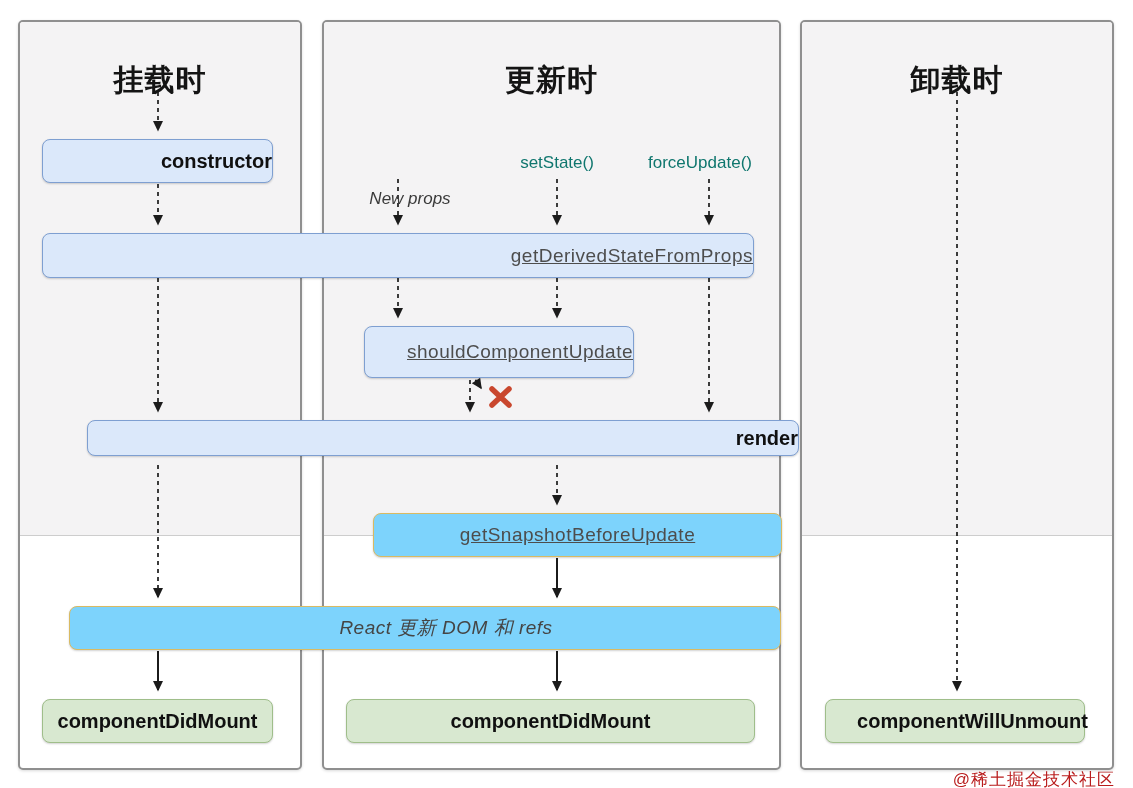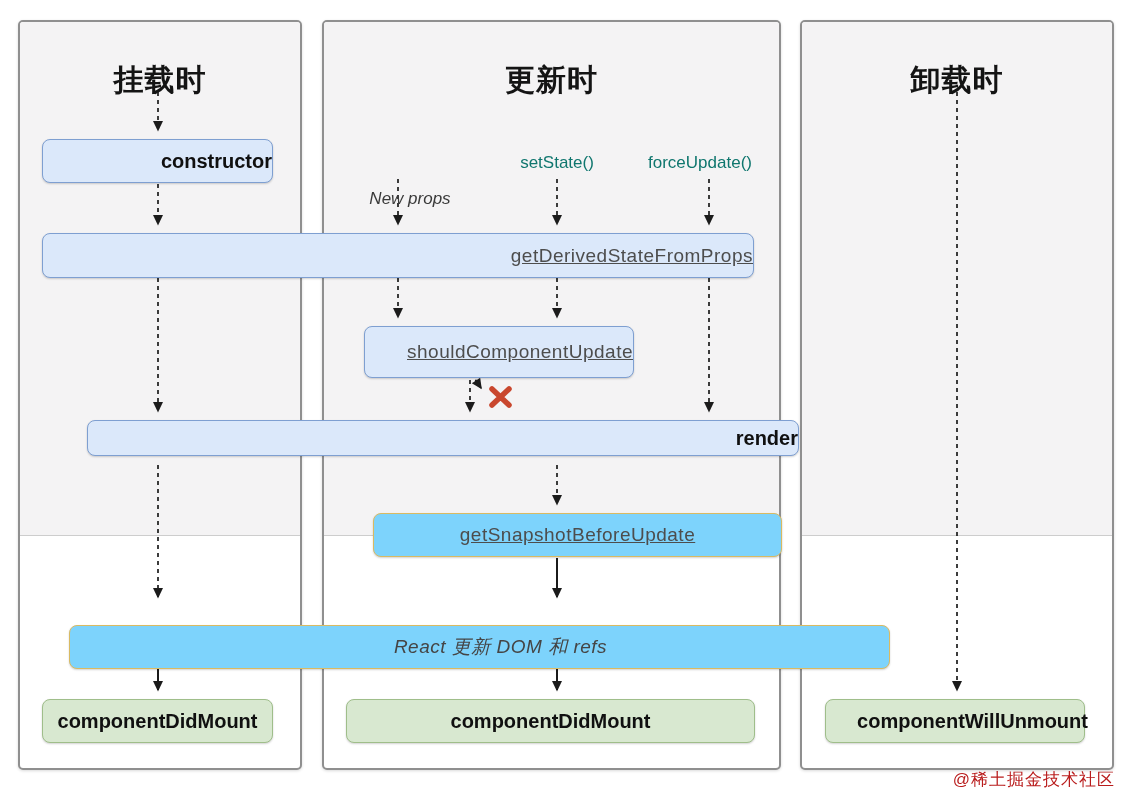--- a/index.html
+++ b/index.html
@@ -118,21 +118,21 @@
   </div>
 
   <div class="node blue" style="left:42px;top:420px;width:712px;height:36px;margin-left:45px;">
     <span class="txt-bold">render</span>
   </div>
 
   <div class="node yellow" style="left:346px;top:513px;width:409px;height:44px;">
     <span class="txt-gray">getSnapshotBeforeUpdate</span>
   </div>
 
-  <div class="node yellow" style="left:42px;top:625px;width:821px;height:44px;padding-left:42px;">
+  <div class="node yellow" style="left:42px;top:606px;width:712px;height:44px;padding-left:42px;">
     <span class="txt-italic">React 更新 DOM 和 refs</span>
   </div>
 
   <div class="node green" style="left:42px;top:699px;width:231px;height:44px;">
     <span class="txt-bold">componentDidMount</span>
   </div>
 
   <div class="node green" style="left:346px;top:699px;width:409px;height:44px;">
     <span class="txt-bold">componentDidMount</span>
   </div>

